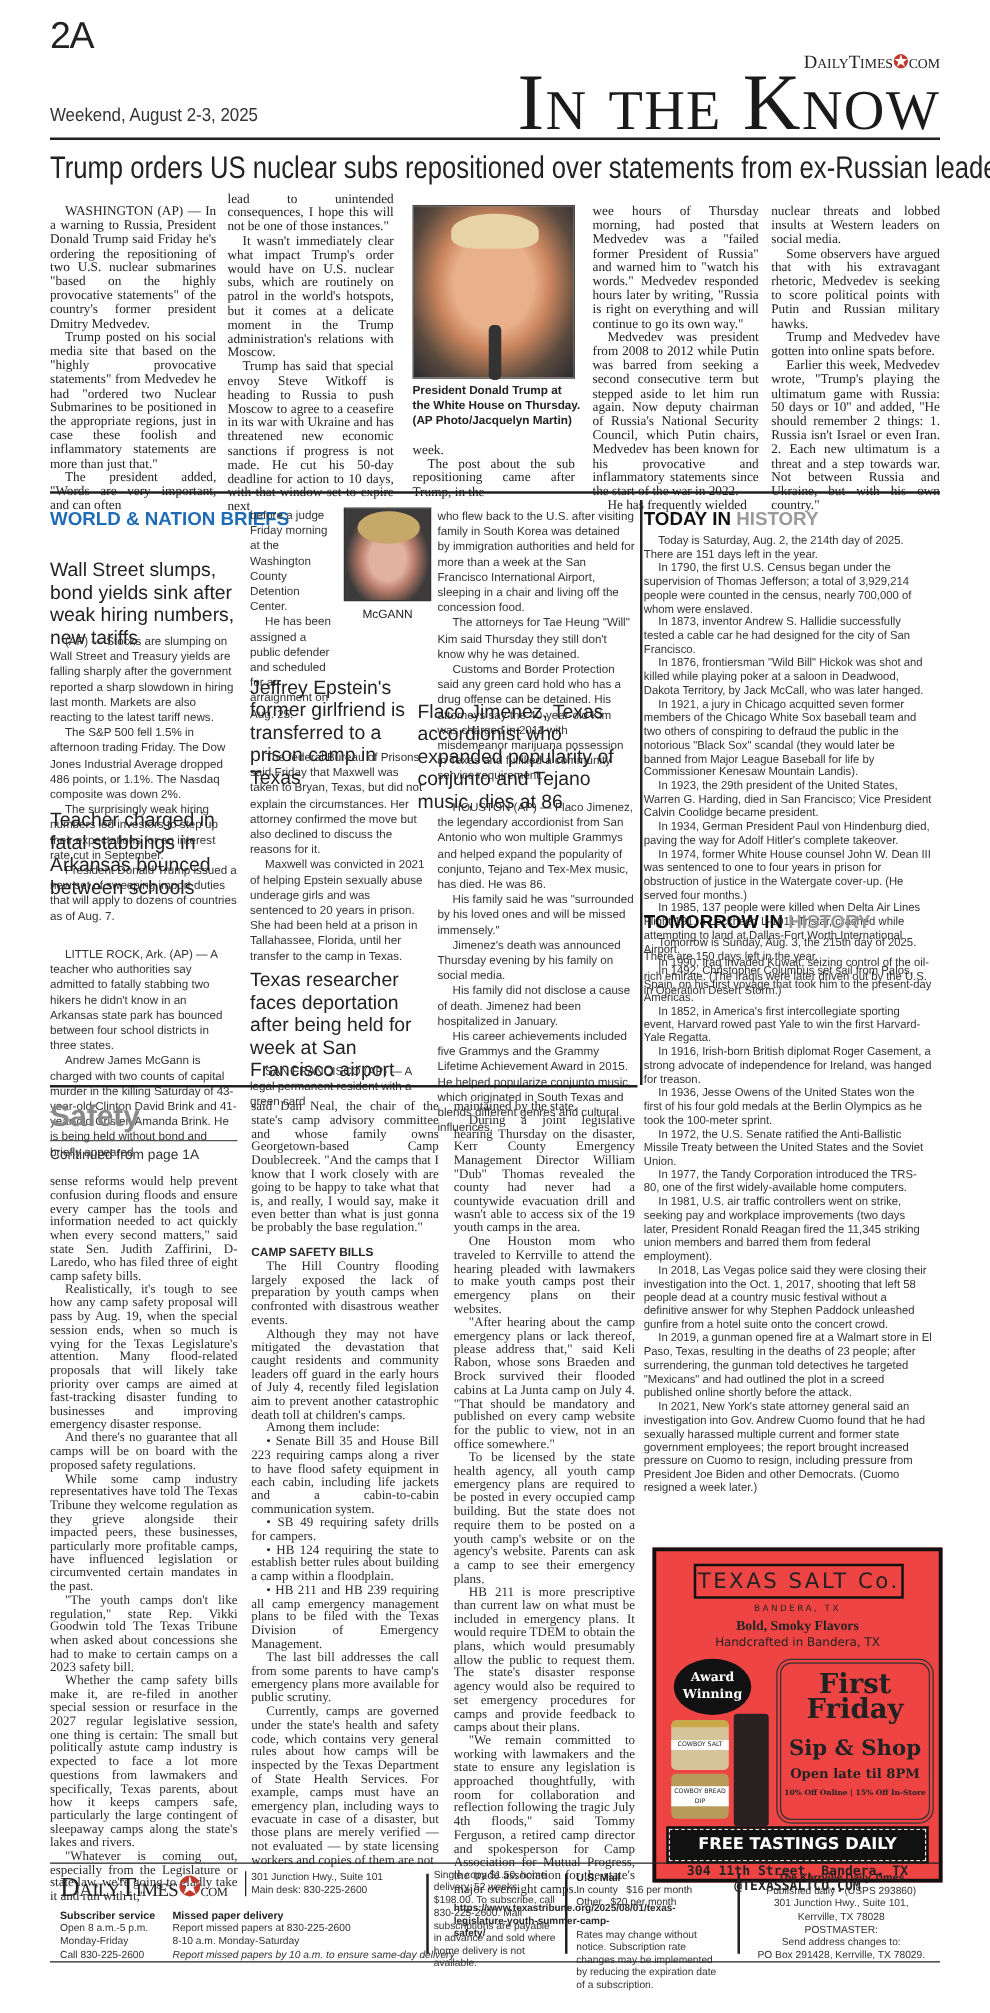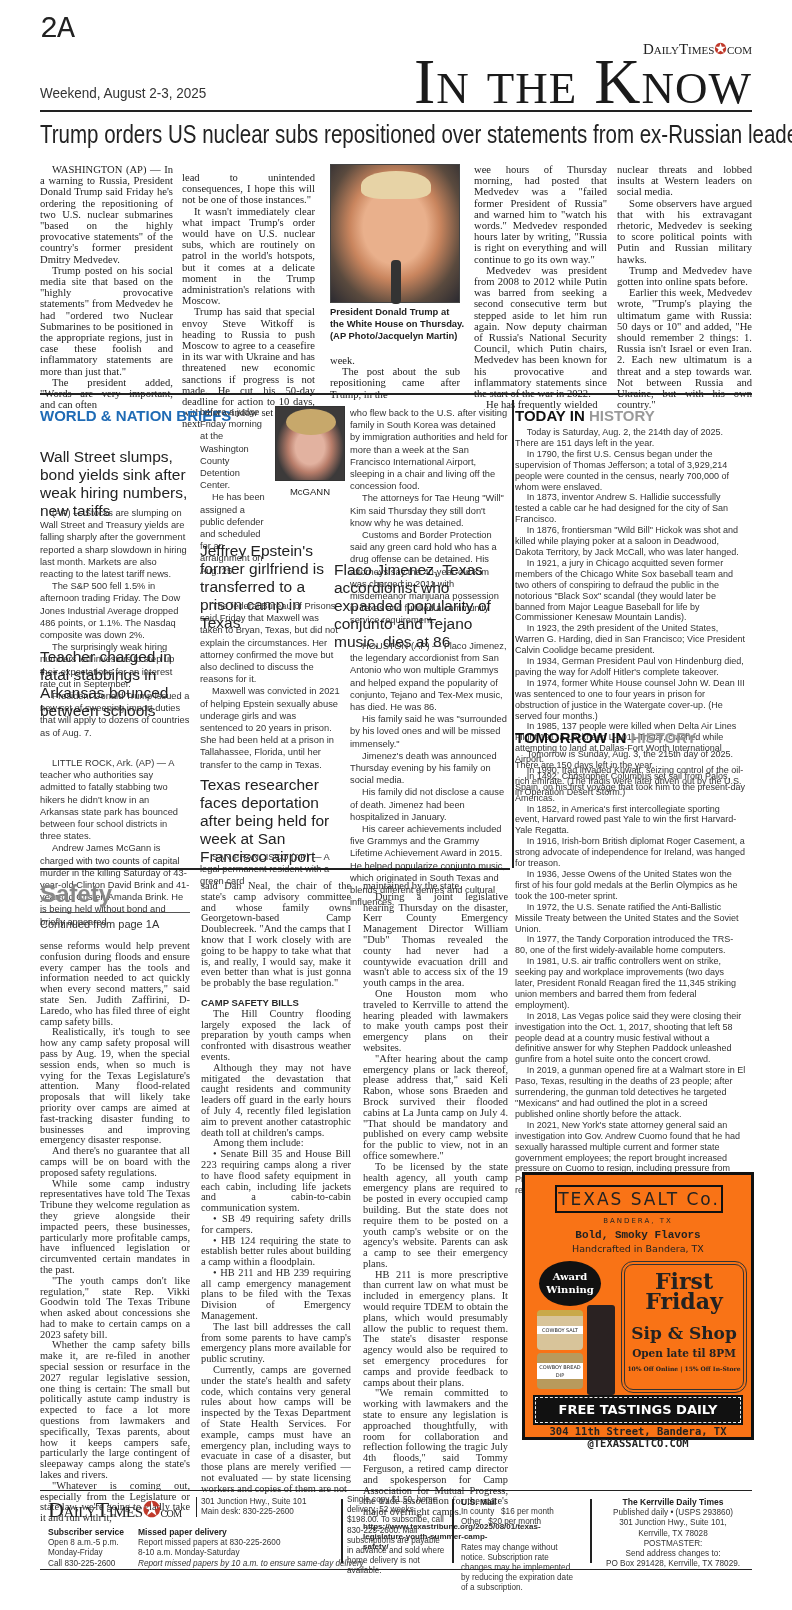--- a/index.html
+++ b/index.html
@@ -6,30 +6,30 @@
 html,body{width:792px;height:1610px;background:#fff;overflow:hidden}
 body{position:relative;font-family:"Liberation Serif",serif;color:#222}
 .abs{position:absolute}
 .sans{font-family:"Liberation Sans",sans-serif}
 .serif{font-family:"Liberation Serif",serif}
 .col p{text-indent:12px;margin:0}
 .just{text-align:justify}
 .hr{position:absolute;background:#222;height:1.5px}
 .vr{position:absolute;background:#222;width:1.5px}
 
-#pagenum{left:40px;top:12px;font-size:30px;font-family:Liberation Mono, monospace;color:#222;letter-spacing:-1px}
+#pagenum{left:40px;top:12px;font-size:30px;font-family:Liberation Sans, sans-serif;color:#222;letter-spacing:-1px}
 #dateline{left:40px;top:84px;font-size:15px;font-family:"Liberation Sans",sans-serif;color:#333;transform:scaleX(.9);transform-origin:left}
 #brand{right:40px;top:40px;font-size:15px;font-family:"Liberation Serif",serif;font-variant:small-caps;color:#222}
 #brand .dot{color:#c0392b}
 #section-title{right:40px;top:52px;font-size:64px;font-family:"Liberation Serif",serif;font-variant:small-caps;color:#1a1a1a;letter-spacing:1px;line-height:60px}
 #headline{left:40px;top:120px;width:712px;font-size:25px;font-family:"Liberation Sans",sans-serif;color:#222;transform:scaleX(.82);transform-origin:left;white-space:nowrap;width:868px}
 
 .lead{font-size:10.6px;line-height:11.2px}
 #lead-c1{left:40px;top:164px;width:133px}
-#lead-c2{left:182px;top:172px;width:133px}
+#lead-c2{left:182px;top:154px;width:133px}
 #lead-photo{left:330px;top:164px;width:130px;height:139px;background:radial-gradient(ellipse at 50% 45%,#e9b08c 0 35%,#c9855e 50%,#5a4a3e 75%,#2b2a30 100%);border:1px solid #444}
 #lead-photo .hair{position:absolute;left:30px;top:6px;width:70px;height:28px;border-radius:50% 50% 30% 30%;background:#e7d3a6}
 #lead-photo .mic{position:absolute;left:60px;top:95px;width:10px;height:44px;background:#333;border-radius:4px}
 #lead-caption{left:330px;top:306px;width:135px;font-size:9.4px;line-height:12px;font-weight:bold;font-family:"Liberation Sans",sans-serif}
 #lead-c3b{left:330px;top:355px;width:130px}
 #lead-c4{left:474px;top:164px;width:133px}
 #lead-c5{left:617px;top:164px;width:135px}
 
 .sbody{font-family:"Liberation Sans",sans-serif;font-size:9.3px;line-height:12.2px;color:#333}
 #briefs-kicker{left:40px;top:407px;font-size:15px;line-height:18px;font-weight:bold;color:#1f6bb5;font-family:"Liberation Sans",sans-serif}
@@ -62,24 +62,24 @@
 
 #safety-title{left:40px;top:880px;font-size:24px;font-weight:bold;color:#8a8a8a;font-family:"Liberation Sans",sans-serif}
 #safety-sub{left:40px;top:918px;font-size:11px;font-family:"Liberation Sans",sans-serif;color:#333}
 .sf{font-size:10.4px;line-height:10.8px;color:#2a2a2a}
 #sf-c1{left:40px;top:941px;width:150px}
 #sf-c2{left:201px;top:881px;width:150px}
 #sf-c2 .subhead{font-family:"Liberation Sans",sans-serif;font-weight:bold;font-size:9.5px;margin-top:9px;text-indent:0}
 #sf-c3{left:363px;top:881px;width:145px}
 #sf-url{font-family:"Liberation Sans",sans-serif;font-weight:bold;font-size:8px;line-height:10px;margin-top:4px;text-indent:0!important}
 
-#ad{left:522px;top:1172px;width:232px;height:268px;border:3px solid #111;background:#f97316;text-align:center}
+#ad{left:522px;top:1238px;width:232px;height:268px;border:3px solid #111;background:#ef4444;text-align:center}
 #ad-brand{position:absolute;left:30px;top:10px;width:168px;height:28px;border:2px solid #111;font-family:"DejaVu Sans",sans-serif;font-size:17px;letter-spacing:2px;line-height:24px}
 #ad-loc{position:absolute;left:0;top:42px;width:100%;font-family:"DejaVu Sans",sans-serif;font-size:7px;letter-spacing:2px}
-#ad-tag1{position:absolute;left:0;top:54px;width:100%;font-family:Liberation Mono, monospace;font-size:11px;font-weight:bold}
+#ad-tag1{position:absolute;left:0;top:54px;width:100%;font-family:Liberation Serif, serif;font-size:11px;font-weight:bold}
 #ad-tag2{position:absolute;left:0;top:68px;width:100%;font-family:"DejaVu Sans",sans-serif;font-size:9.5px}
 #ad-award{position:absolute;left:14px;top:86px;width:62px;height:45px;background:#111;color:#fff;border-radius:50%;font-family:"DejaVu Serif",serif;font-size:10px;line-height:13px;padding-top:9px;font-weight:bold}
 #ad-jar1{position:absolute;left:12px;top:135px;width:46px;height:40px;background:#d8c49a;border-radius:4px;border-top:6px solid #c9a94a}
 #ad-jar1 span,#ad-jar2 span{display:block;background:#fff;font-family:"DejaVu Sans",sans-serif;font-size:5px;margin-top:10px;line-height:8px}
 #ad-jar2{position:absolute;left:12px;top:178px;width:46px;height:36px;background:#b89a5c;border-radius:4px}
 #ad-grinder{position:absolute;left:62px;top:130px;width:28px;height:90px;background:#2a2222;border-radius:3px}
 #ad-event{position:absolute;left:96px;top:86px;width:126px;height:132px;border:4px double #333;border-radius:12px}
 #ad-ff1{position:absolute;left:0;top:6px;width:100%;font-family:"DejaVu Serif",serif;font-size:22px;font-weight:bold;line-height:20px}
 #ad-ff2{position:absolute;left:0;top:58px;width:100%;font-family:"DejaVu Serif",serif;font-size:17px;font-weight:bold}
 #ad-ff3{position:absolute;left:0;top:82px;width:100%;font-family:"DejaVu Serif",serif;font-size:10.5px;font-weight:bold}

